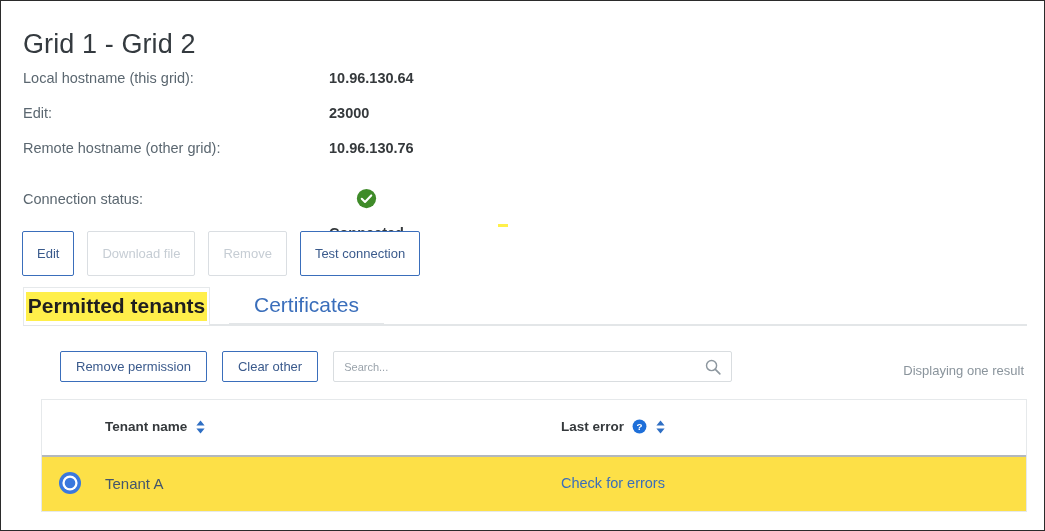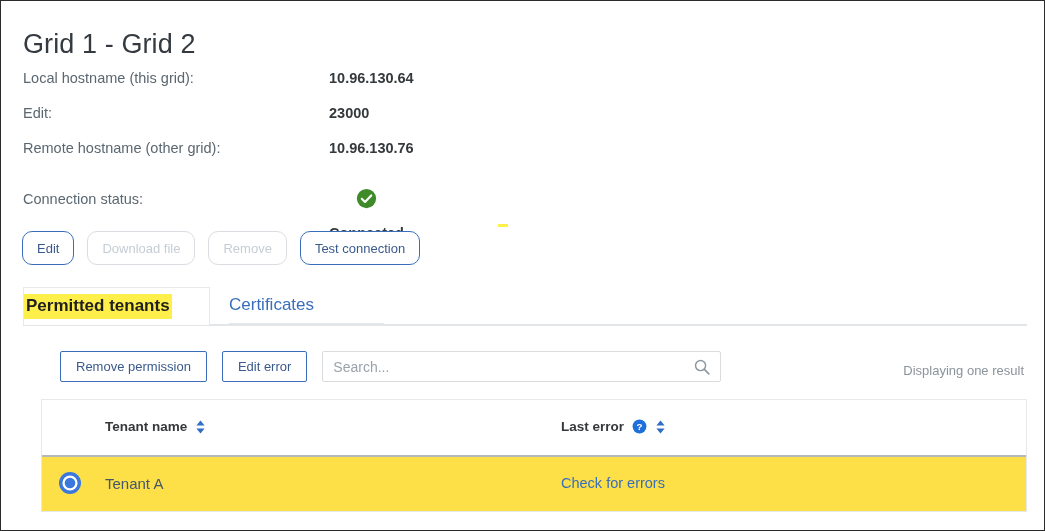--- a/index.html
+++ b/index.html
@@ -90,26 +90,26 @@
   #action-bar {
     position: absolute;
     left: 21px;
     top: 230px;
     display: flex;
     align-items: flex-start;
     gap: 13px;
   }
   .btn {
     box-sizing: border-box;
-    height: 34px;
+    height: 45px;
     padding: 8px 14px;
     font-size: 13px;
     font-family: "Liberation Sans", sans-serif;
     background: #ffffff;
-    border-radius: 10px;
+    border-radius: 2px;
     display: inline-flex;
     align-items: center;
     justify-content: center;
     white-space: nowrap;
     cursor: pointer;
   }
   .btn-enabled {
     border: 1px solid #3a6ebb;
     color: #3a5a8c;
   }
@@ -145,22 +145,22 @@
     height: 2px;
     background: #e3e6e8;
   }
   .tab {
     position: absolute;
     top: 0;
     height: 38px;
     box-sizing: border-box;
     display: flex;
     align-items: center;
-    justify-content: flex-start;
-    font-size: 17px;
+    justify-content: center;
+    font-size: 21px;
     cursor: pointer;
     background: #ffffff;
   }
   .tab-active {
     left: 22px;
     width: 187px;
     border: 1px solid #e6e9eb;
     border-bottom: none;
     z-index: 3;
   }
@@ -221,21 +221,21 @@
     left: 0;
     top: 0;
     width: 360px;
     height: 29px;
     border: none;
     outline: none;
     background: transparent;
     padding: 0 10px;
     box-sizing: border-box;
     font-family: "Liberation Sans", sans-serif;
-    font-size: 14px;
+    font-size: 11px;
     color: #000000;
   }
   #search-input::placeholder { color: #9aa3ab; }
   #search-icon {
     position: absolute;
     right: 9px;
     top: 6px;
     width: 18px;
     height: 18px;
   }
@@ -370,21 +370,21 @@
     <div class="tab tab-active">
       <span class="tab-label">Permitted tenants</span>
     </div>
     <div class="tab tab-inactive">
       <span class="tab-label">Certificates</span>
     </div>
   </div>
 
   <div id="toolbar">
     <div class="btn-toolbar">Remove permission</div>
-    <div class="btn-toolbar">Edit error</div>
+    <div class="btn-toolbar">Clear other</div>
     <div id="search-box">
       <input id="search-input" type="text" placeholder="Search..." style="">
       <svg id="search-icon" viewBox="0 0 20 20">
         <circle cx="8.4" cy="8.4" r="5.6" fill="none" stroke="#8d979f" stroke-width="1.6"></circle>
         <line x1="12.6" y1="12.6" x2="17.6" y2="17.6" stroke="#8d979f" stroke-width="1.8" stroke-linecap="round"></line>
       </svg>
     </div>
   </div>
 
   <div id="result-count">Displaying one result</div>

